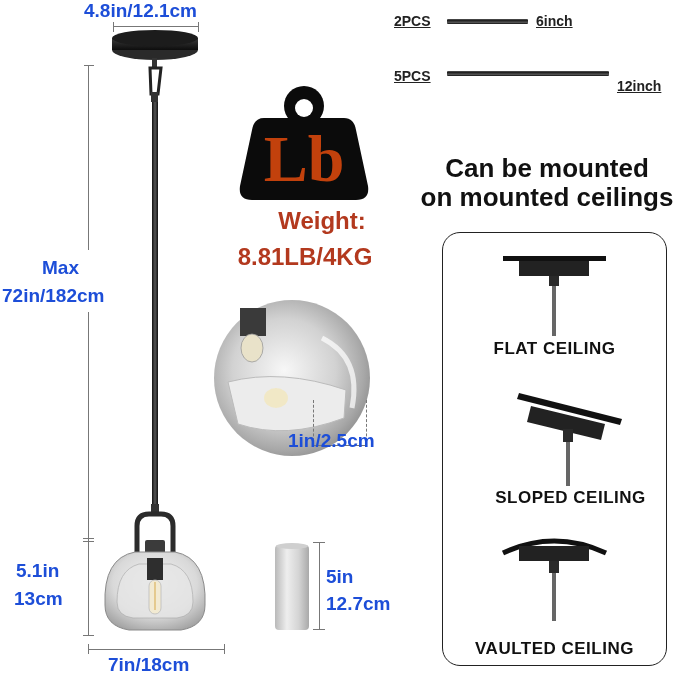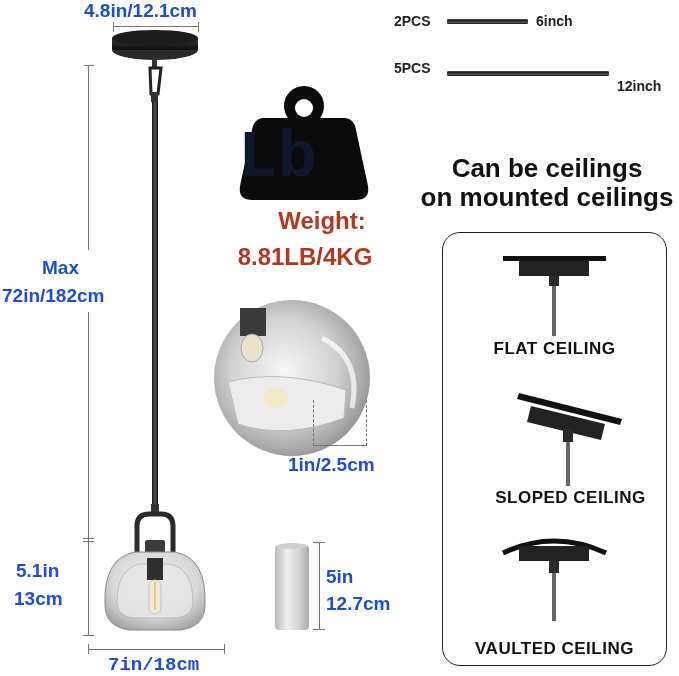--- a/index.html
+++ b/index.html
@@ -1,21 +1,21 @@
 <!DOCTYPE html>
 <html><head>
 <meta charset="utf-8">
 <style>
   html, body { margin: 0; padding: 0; background: #ffffff; }
   body { width: 679px; height: 676px; position: relative; overflow: hidden;
          font-family: "Liberation Sans", "DejaVu Sans", sans-serif; color: #111; }
   .abs { position: absolute; }
   .txt { font-weight: bold; color: #1d4ed8; white-space: nowrap; }
   .dim { font-size: 19px; line-height: 22px; }
-  .rod-label { font-size: 14px; font-weight: bold; color: #222; }
+  .rod-label { font-size: 14px; font-weight: bold; color: #222; text-decoration: underline; }
   .rod { position: absolute; height: 5px; background: linear-gradient(#555, #111 40%, #666 60%, #111); border-radius: 1px; }
   .headline { font-size: 26px; font-weight: bold; text-align: center; line-height: 28px; color: #111; }
   .weight { color: #b3391e; font-weight: 900; text-align: center; font-size: 24px; line-height: 30px; }
   .ceiling-box { border: 1.5px solid #222; border-radius: 18px; background: #fff; }
   .ceil-label { font-size: 17px; font-weight: bold; letter-spacing: 0.5px; text-align: center; width: 100%; color: #111; }
   .vline { position: absolute; width: 1px; background: #777; }
   .hline { position: absolute; height: 1px; background: #777; }
   svg { display: block; }
 </style>
 </head>
@@ -78,37 +78,37 @@
 <div class="hline" style="left:83px;top:541px;width:11px;"></div>
 
 <div class="vline" style="left:88px;top:541px;height:95px;"></div>
 <div class="hline" style="left:83px;top:635px;width:11px;"></div>
 <div class="abs txt dim" style="left:16px;top:560px;text-align:right;">5.1in</div>
 <div class="abs txt dim" style="left:14px;top:588px;">13cm</div>
 
 <div class="hline" style="left:88px;top:649px;width:137px;"></div>
 <div class="vline" style="left:88px;top:644px;height:10px;"></div>
 <div class="vline" style="left:224px;top:644px;height:10px;"></div>
-<div class="abs txt dim" style="left:108px;top:654px;font-family:Liberation Mono, monospace;">7in/18cm</div>
+<div class="abs txt dim" style="left:108px;top:654px;">7in/18cm</div>
 
 <div class="abs rod-label" style="left:394px;top:13px;">2PCS</div>
 <div class="rod" style="left:447px;top:19px;width:81px;"></div>
 <div class="abs rod-label" style="left:536px;top:13px;">6inch</div>
 
-<div class="abs rod-label" style="left:394px;top:60px;">5PCS</div>
+<div class="abs rod-label" style="left:394px;top:68px;">5PCS</div>
 <div class="rod" style="left:447px;top:71px;width:162px;"></div>
 <div class="abs rod-label" style="left:617px;top:66px;margin-top:12px;">12inch</div>
 
 <div class="abs" style="left:238px;top:82px;width:132px;height:120px;">
   <svg width="132" height="120" viewBox="0 0 132 120">
     <circle cx="66" cy="24" r="20" fill="#0b0b0b"></circle>
     <circle cx="66" cy="26" r="9" fill="#ffffff"></circle>
     <path d="M26 36 L106 36 Q116 36 118 48 L130 104 Q132 118 118 118 L14 118 Q0 118 2 104 L14 48 Q16 36 26 36 Z" fill="#0b0b0b"></path>
   </svg>
-  <div class="abs" style="left:0;top:38px;width:132px;color:#0f172a;font-weight:900;font-size:66px;line-height:78px;font-family:Liberation Mono, monospace;">Lb</div>
+  <div class="abs" style="left:0;top:38px;width:132px;text-align:center;color:#c2410c;font-weight:900;font-size:66px;line-height:78px;font-family:Liberation Serif, serif;">Lb</div>
 </div>
 <div class="abs weight" style="left:222px;top:206px;width:200px;">Weight:</div>
 <div class="abs weight" style="left:195px;top:242px;width:220px;">8.81LB/4KG</div>
 
 <div class="abs" style="left:212px;top:298px;width:160px;height:160px;">
   <svg width="160" height="160" viewBox="0 0 160 160">
     <defs>
       <radialGradient id="closeG" cx="0.45" cy="0.45" r="0.6">
         <stop offset="0" stop-color="#f7f7f7"></stop>
           <stop offset="0.55" stop-color="#d2d2d2"></stop>
@@ -120,21 +120,21 @@
     <rect x="28" y="10" width="26" height="28" fill="#3a3a3a"></rect>
     <ellipse cx="40" cy="50" rx="11" ry="14" fill="#e9e2c9" stroke="#999" stroke-width="0.8"></ellipse>
     <path d="M16 84 Q70 70 134 92 L132 120 Q74 142 26 126 Z" fill="#ececec" stroke="#bbb" stroke-width="1"></path>
     <ellipse cx="64" cy="100" rx="12" ry="10" fill="#f3e7bd" opacity="0.8"></ellipse>
     <path d="M110 40 Q150 60 140 110" fill="none" stroke="#ffffff" stroke-width="5" opacity="0.7"></path>
   </svg>
 </div>
 <div class="vline" style="left:313px;top:400px;height:46px;border-left:1px dashed #777;background:none;"></div>
 <div class="vline" style="left:366px;top:400px;height:46px;border-left:1px dashed #777;background:none;"></div>
 <div class="hline" style="left:313px;top:445px;width:54px;"></div>
-<div class="abs txt dim" style="left:288px;top:454px;text-align:center;">1in/2.5cm</div>
+<div class="abs txt dim" style="left:288px;top:430px;text-align:center;">1in/2.5cm</div>
 
 <div class="abs" style="left:274px;top:542px;width:36px;height:90px;">
   <svg width="36" height="90" viewBox="0 0 36 90">
     <defs>
       <linearGradient id="canG" x1="0" x2="1">
         <stop offset="0" stop-color="#b9b9b9"></stop>
           <stop offset="0.35" stop-color="#eeeeee"></stop>
           <stop offset="0.7" stop-color="#d4d4d4"></stop>
           <stop offset="1" stop-color="#a9a9a9"></stop>
       </linearGradient>
@@ -142,21 +142,21 @@
     <rect x="1" y="3" width="34" height="85" rx="4" fill="url(#canG)"></rect>
     <ellipse cx="18" cy="4" rx="16" ry="3" fill="#cfcfcf"></ellipse>
   </svg>
 </div>
 <div class="vline" style="left:319px;top:542px;height:88px;"></div>
 <div class="hline" style="left:313px;top:542px;width:12px;"></div>
 <div class="hline" style="left:313px;top:629px;width:12px;"></div>
 <div class="abs txt dim" style="left:326px;top:566px;">5in</div>
 <div class="abs txt dim" style="left:326px;top:593px;">12.7cm</div>
 
-<div class="abs headline" style="left:415px;top:154px;width:264px;">Can be ceilings</div>
+<div class="abs headline" style="left:415px;top:154px;width:264px;">Can be mounted</div>
 <div class="abs headline" style="left:415px;top:183px;width:264px;">on mounted ceilings</div>
 
 <div class="abs ceiling-box" style="left:442px;top:232px;width:223px;height:432px;">
 
   <div class="abs" style="left:0;top:0;width:223px;height:130px;">
     <svg width="223" height="110" viewBox="0 0 223 110" class="abs" style="left:0;top:0;">
       <rect x="60" y="23" width="103" height="5" fill="#111"></rect>
       <rect x="76" y="28" width="70" height="15" fill="#222"></rect>
       <rect x="106" y="43" width="10" height="10" fill="#2a2a2a"></rect>
       <rect x="109" y="53" width="4" height="50" fill="#666"></rect>

